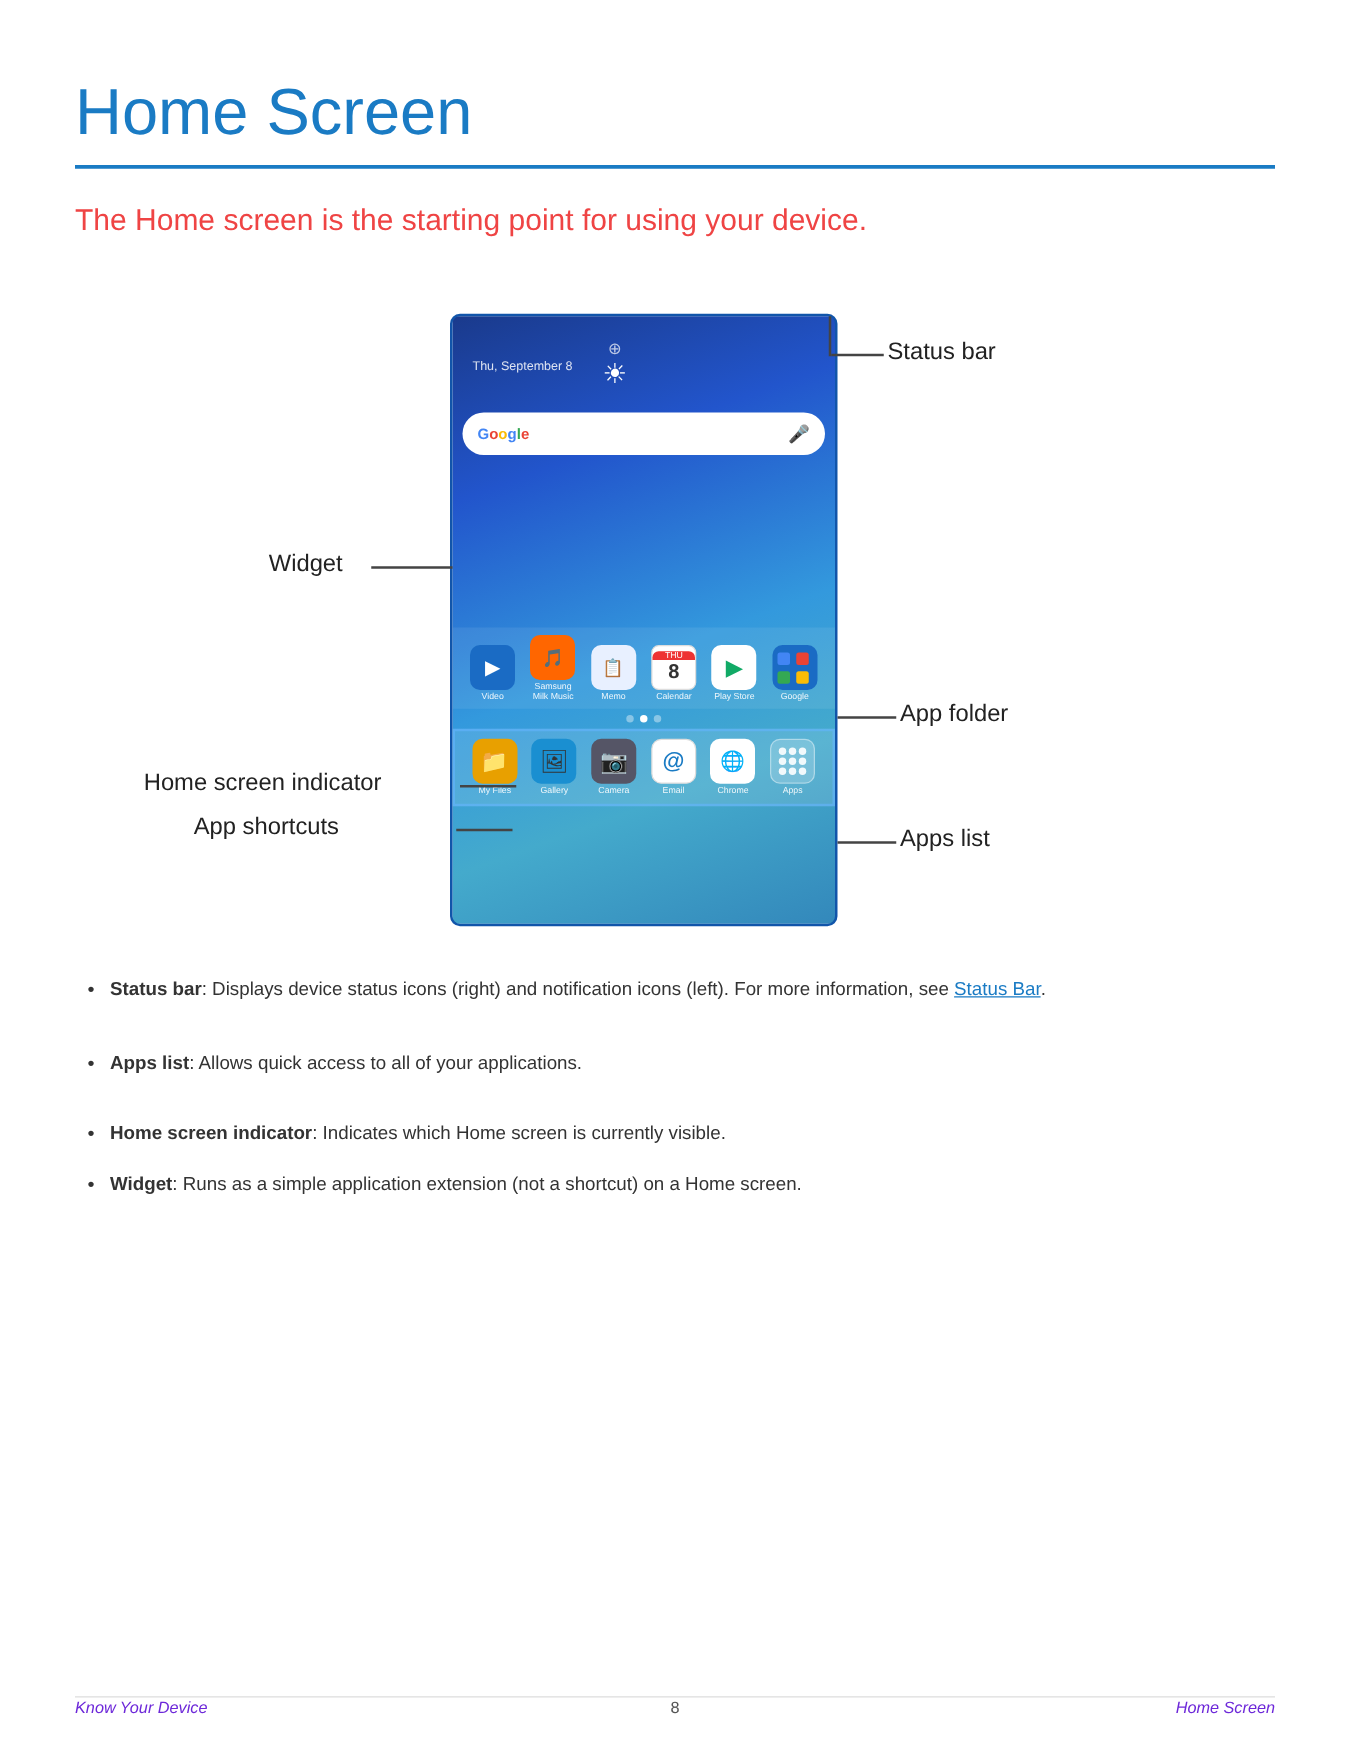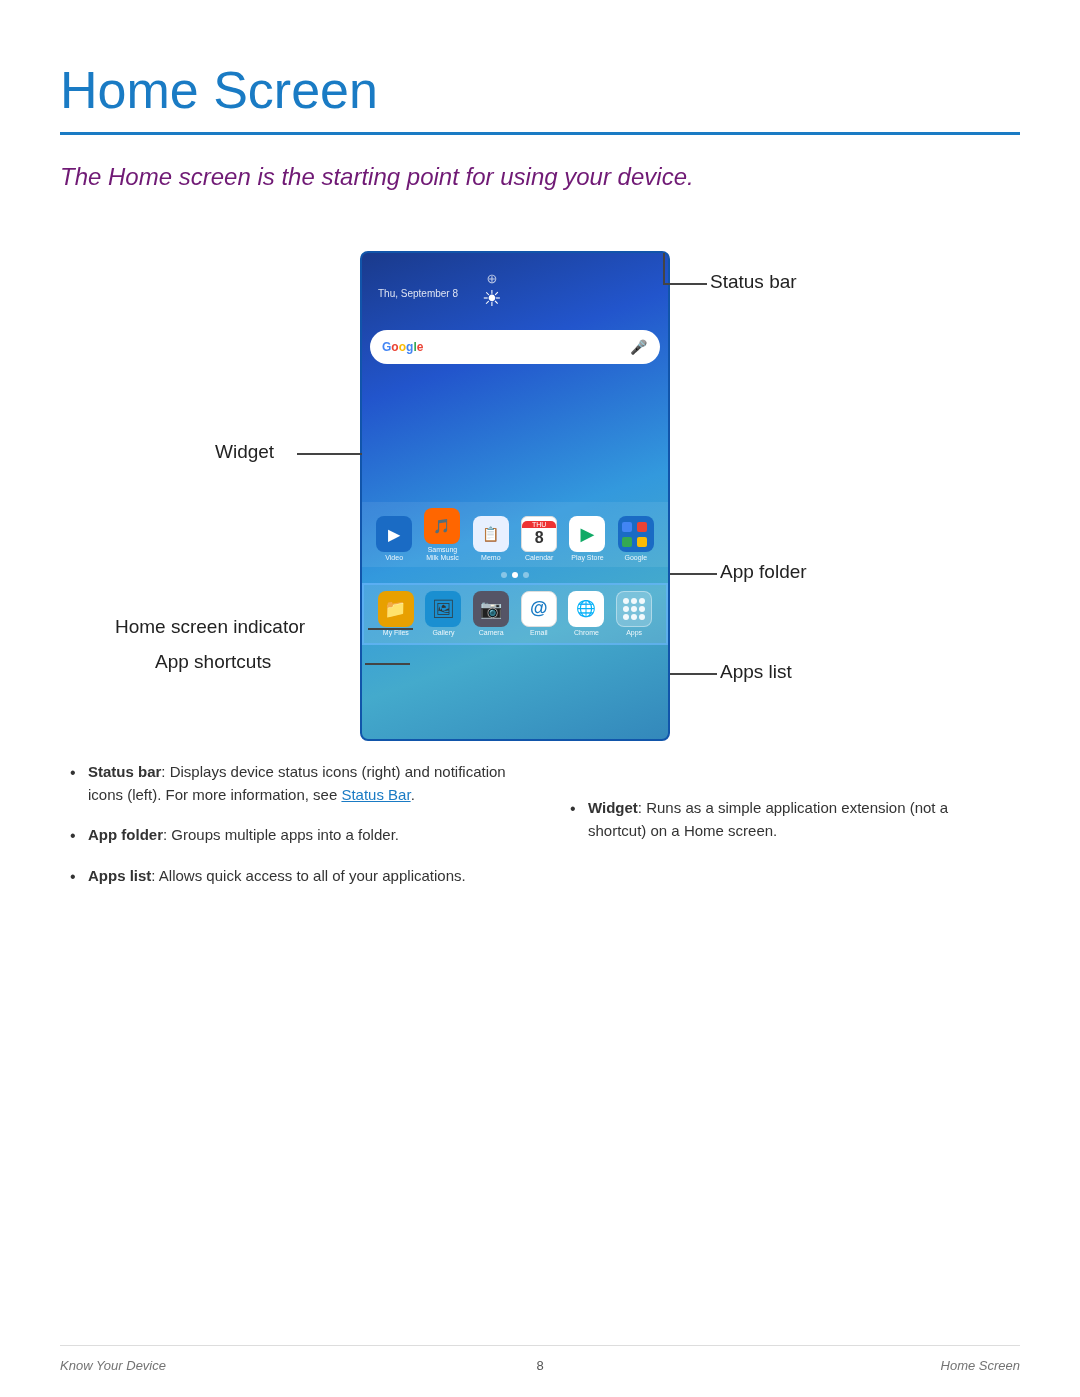--- a/index.html
+++ b/index.html
@@ -21,22 +21,21 @@
     }
 
     .title-divider {
       height: 3px;
       background: linear-gradient(to right, #1a7bc4, #1a7bc4);
       margin-bottom: 28px;
     }
 
     .subtitle {
       font-size: 24px;
-      font-style: italic;
-      color: #701a75;
+      color: #ef4444;
       margin-bottom: 40px;
     }
 
     .phone-screen {
       width: 310px;
       height: 490px;
       background: linear-gradient(160deg, #1a3a8c 0%, #2255cc 25%, #3399dd 55%, #44aacc 75%, #3388bb 100%);
       border-radius: 8px;
       overflow: hidden;
       position: relative;
@@ -168,22 +167,23 @@
       padding: 6px 8px 6px 8px;
       background: rgba(255,255,255,0.12);
       border-top: 1px solid rgba(255,255,255,0.2);
       border: 2px solid rgba(100,180,255,0.6);
       margin: 0;
     }
 
     
     .bullet-section {
       display: grid;
-      grid-template-columns: 1fr 1fr;
+      grid-template-columns: 1fr;
       gap: 16px 60px;
+      margin-top: 20px;
       padding: 0 10px;
     }
 
     .bullet-item {
       font-size: 15px;
       line-height: 1.5;
       padding-left: 18px;
       position: relative;
     }
 
@@ -206,23 +206,23 @@
 
     .footer {
       position: absolute;
       bottom: 24px;
       left: 60px;
       right: 60px;
       display: flex;
       justify-content: space-between;
       font-size: 13px;
       font-style: italic;
-      color: #737373;
+      color: #6d28d9;
       border-top: 1px solid #ddd;
-      padding-top: 12px;
+      padding-top: 0;
       margin-top: 40px;
     }
 
     .page-number {
       position: absolute;
       bottom: 24px;
       left: 50%;
       transform: translateX(-50%);
       font-size: 13px;
       color: #555;
@@ -427,31 +427,31 @@
 
 </div>
 
 <div class="bullet-section">
 
   <div>
     <div class="bullet-item">
       <strong>Status bar</strong>: Displays device status icons (right) and notification icons (left). For more information, see <a href="#">Status Bar</a>.
     </div>
     <br>
-    <div class="bullet-item">
-      <strong>App folder</strong>: Groups multiple apps into a folder.
-    </div>
     <br>
     <div class="bullet-item">
       <strong>Apps list</strong>: Allows quick access to all of your applications.
     </div>
   </div>
 
   <div>
     <br>
+    <div class="bullet-item">
+      <strong>Home screen indicator</strong>: Indicates which Home screen is currently visible.
+    </div>
     <br>
     <div class="bullet-item">
       <strong>Widget</strong>: Runs as a simple application extension (not a shortcut) on a Home screen.
     </div>
   </div>
 
 </div>
 
 <div class="footer">
   <span>Know Your Device</span>

